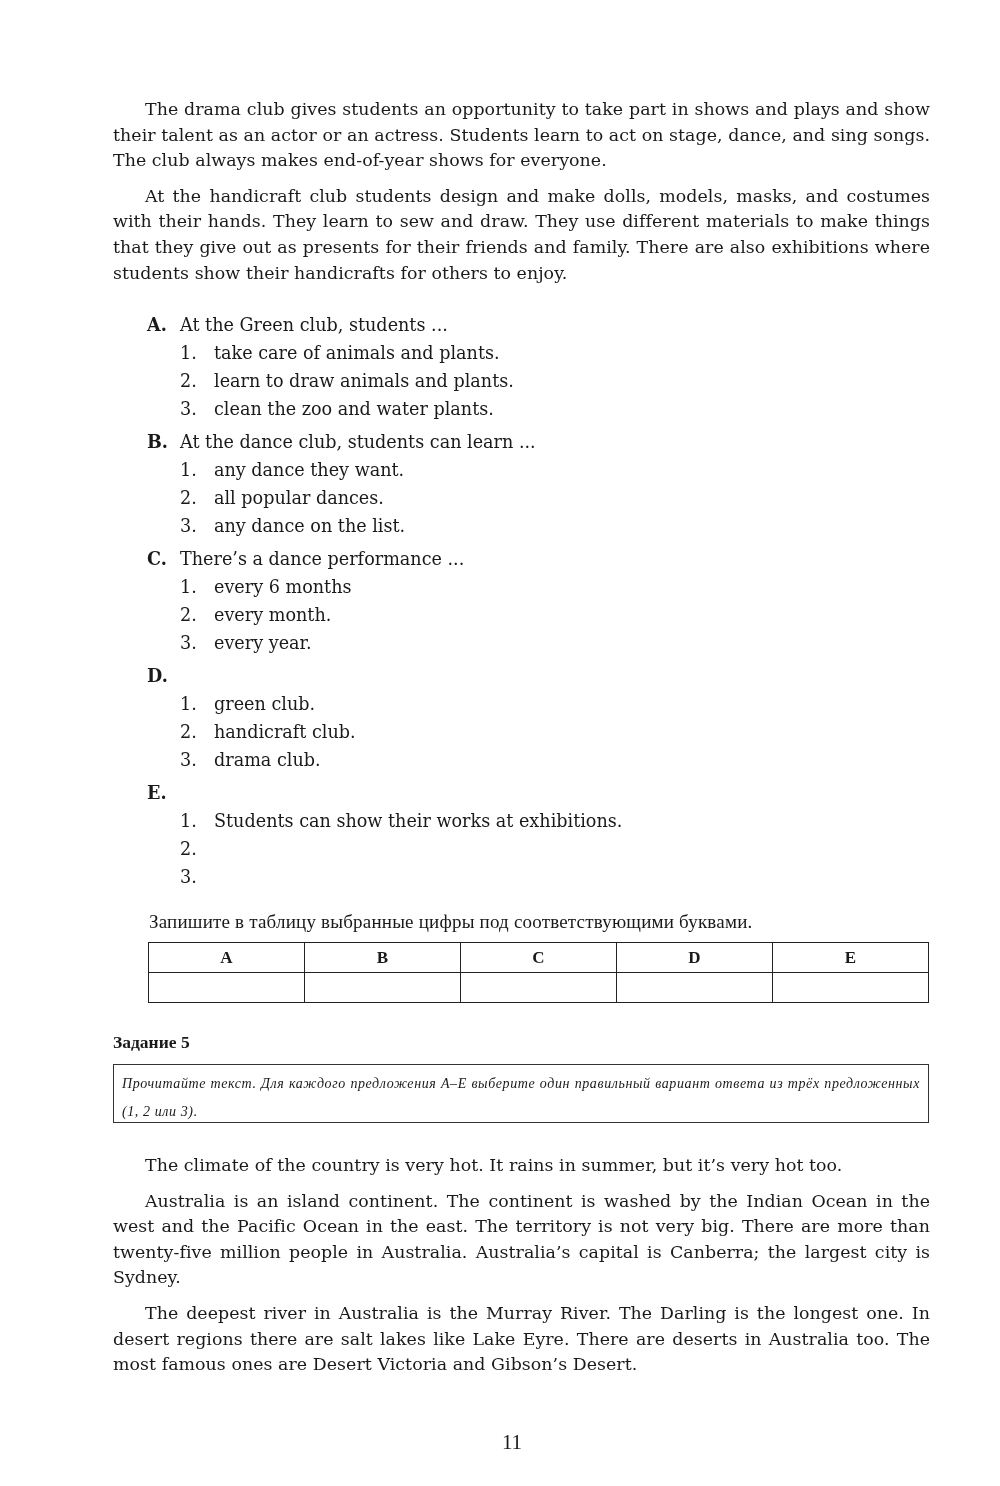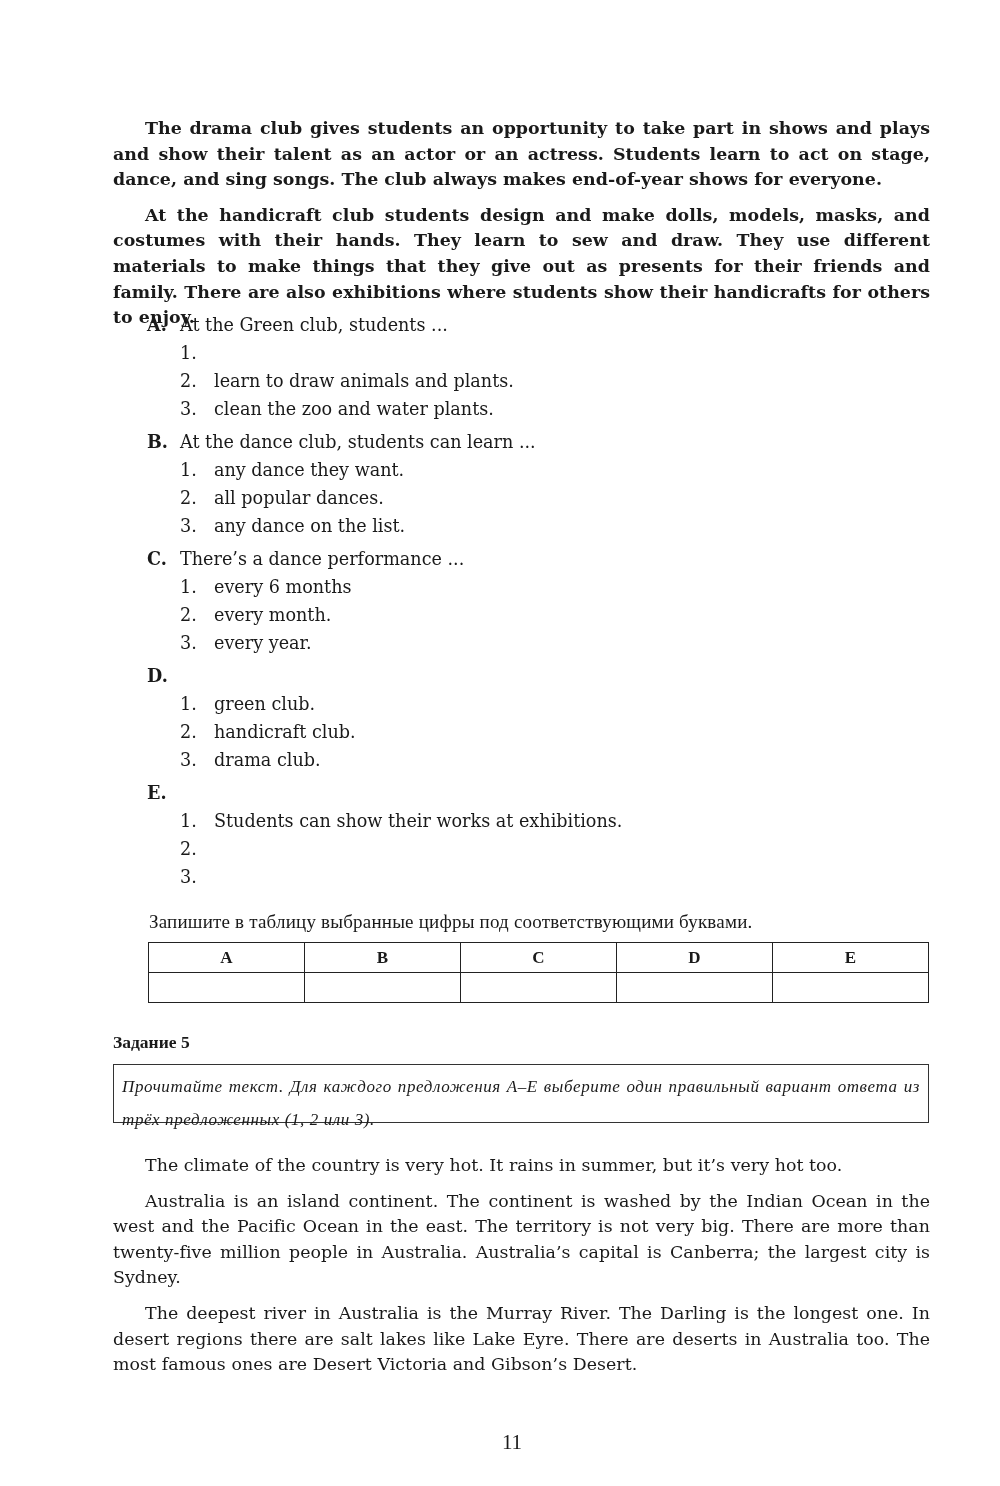--- a/index.html
+++ b/index.html
@@ -1,21 +1,21 @@
 <!DOCTYPE html>
 <html><head>
 <meta charset="utf-8">
 <style>
   html, body { margin: 0; padding: 0; background: #ffffff; }
   body {
     width: 1000px; height: 1486px; position: relative; overflow: hidden;
     font-family: "DejaVu Serif", "Liberation Serif", serif;
     color: #1a1a1a;
   }
-  .page { position: absolute; left: 113px; top: 116px; width: 817px; font-weight: bold; }
+  .page { position: absolute; left: 113px; top: 97px; width: 817px; }
   p.para {
     margin: 0; font-size: 17.4px; line-height: 25.6px;
     text-indent: 32px; text-align: justify; letter-spacing: 0.05px;
   }
   p.para + p.para { margin-top: 10px; }
   .questions { position: absolute; left: 147px; top: 311px; width: 800px; }
   .question { margin: 0; }
   .q-stem { font-size: 17.6px; line-height: 28px; height: 28px; display: flex; }
   .q-letter { font-weight: bold; width: 33px; display: inline-block; }
   .q-options { margin: 0; padding: 0; list-style: none; }
@@ -34,22 +34,22 @@
     border: 1.3px solid #222; height: 29px; padding: 0; text-align: center;
     font-weight: bold; font-size: 17px; width: 20%;
   }
   .task-title {
     position: absolute; left: 113px; top: 1032px;
     font-family: "Liberation Serif", serif; font-weight: bold; font-size: 17.5px;
   }
   .task-box {
     position: absolute; left: 113px; top: 1064px; width: 798px; height: 52px;
     border: 1.3px solid #333; padding: 5px 8px 0 8px;
-    font-family: "Liberation Serif", serif; font-style: italic; font-size: 17px;
-    line-height: 33px; letter-spacing: 0.6px; text-align: justify;
+    font-family: "Liberation Serif", serif; font-style: italic; font-size: 14px;
+    line-height: 28px; letter-spacing: 0.6px; text-align: justify;
   }
   .passage2 { position: absolute; left: 113px; top: 1153px; width: 817px; }
   .page-number {
     position: absolute; left: 12px; width: 1000px; top: 1430px; text-align: center;
     font-size: 21px; font-family: "Liberation Serif", serif;
   }
 </style>
 </head>
 <body>
 
@@ -60,20 +60,21 @@
 
 <div class="questions">
   <div class="question">
     <div class="q-stem">
         <span class="q-letter">A.</span>
         <span>At the Green club, students ...</span>
       </div>
     <ul class="q-options">
       <li class="q-option">
           <span class="opt-num">1.</span>
+          <span>take care of animals and plants.</span>
         </li>
       <li class="q-option">
           <span class="opt-num">2.</span>
           <span>learn to draw animals and plants.</span>
         </li>
       <li class="q-option">
           <span class="opt-num">3.</span>
           <span>clean the zoo and water plants.</span>
         </li>
     </ul>

